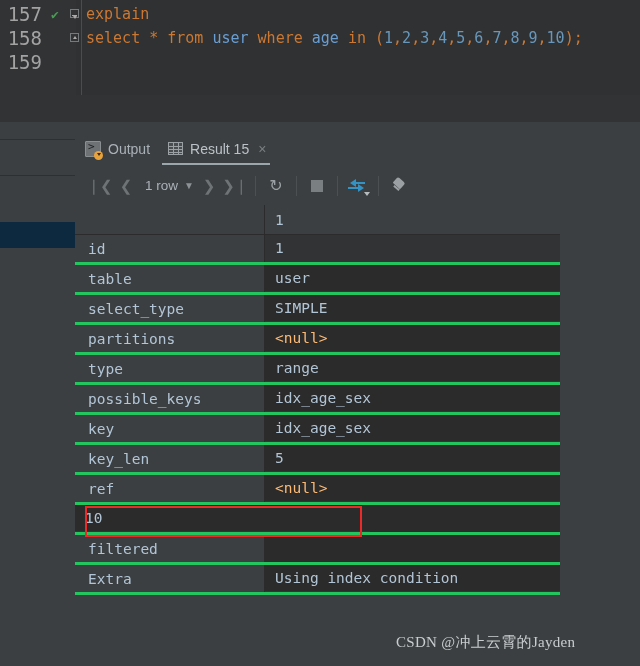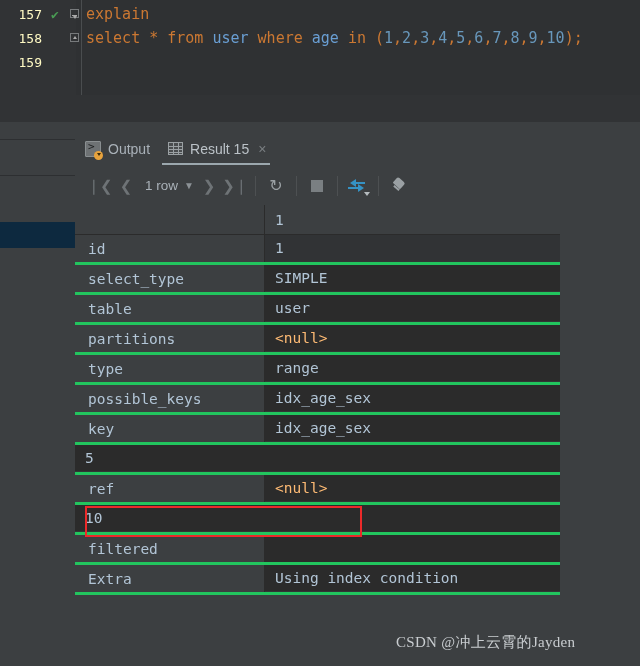--- a/index.html
+++ b/index.html
@@ -34,22 +34,22 @@
     position: absolute;
     left: 0;
     width: 640px;
     height: 24px;
     display: flex;
     align-items: center;
   }
   .line-no {
     width: 44px;
     text-align: right;
-    color: #fef9c3;
-    font-size: 13px;
+    color: #a3a3a3;
+    font-size: 19px;
     font-family: "DejaVu Sans Mono", monospace;
     padding-right: 2px;
     box-sizing: border-box;
   }
   .run-mark {
     width: 22px;
     text-align: center;
     color: #499c54;
     font-size: 13px;
     line-height: 1;
@@ -522,44 +522,45 @@
   <div class="grid" id="result-grid">
       <div class="grid-row header">
         <div class="cell-name"></div>
         <div class="cell-val">1</div>
       </div>
       <div class="grid-row">
         <div class="cell-name">id</div>
         <div class="cell-val first">1</div>
       </div>
       <div class="grid-row">
+        <div class="cell-name">table</div>
+        <div class="cell-val">user</div>
+      </div>
+      <div class="grid-row">
         <div class="cell-name">select_type</div>
         <div class="cell-val">SIMPLE</div>
       </div>
       <div class="grid-row">
-        <div class="cell-name">table</div>
-        <div class="cell-val">user</div>
-      </div>
-      <div class="grid-row">
         <div class="cell-name">partitions</div>
         <div class="cell-val null">&lt;null&gt;</div>
       </div>
       <div class="grid-row">
         <div class="cell-name">type</div>
         <div class="cell-val">range</div>
       </div>
       <div class="grid-row">
         <div class="cell-name">possible_keys</div>
         <div class="cell-val">idx_age_sex</div>
       </div>
       <div class="grid-row">
         <div class="cell-name">key</div>
         <div class="cell-val">idx_age_sex</div>
       </div>
       <div class="grid-row">
+        <div class="cell-name">key_len</div>
         <div class="cell-val">5</div>
       </div>
       <div class="grid-row">
         <div class="cell-name">ref</div>
         <div class="cell-val null">&lt;null&gt;</div>
       </div>
       <div class="grid-row">
         <div class="cell-val">10</div>
       </div>
       <div class="grid-row">

